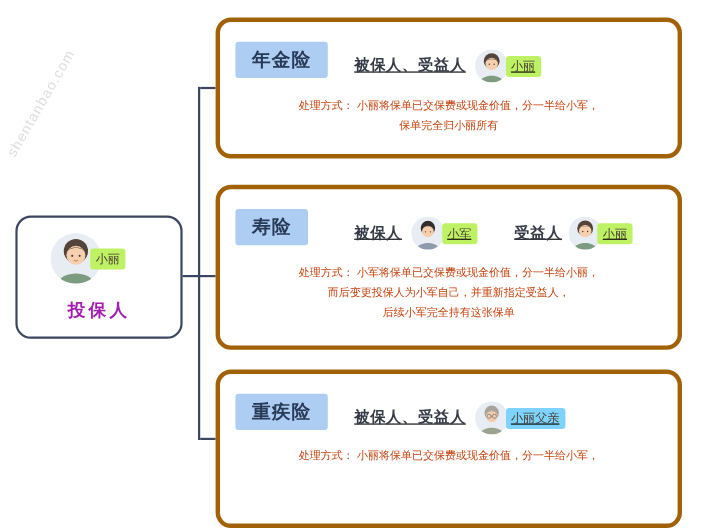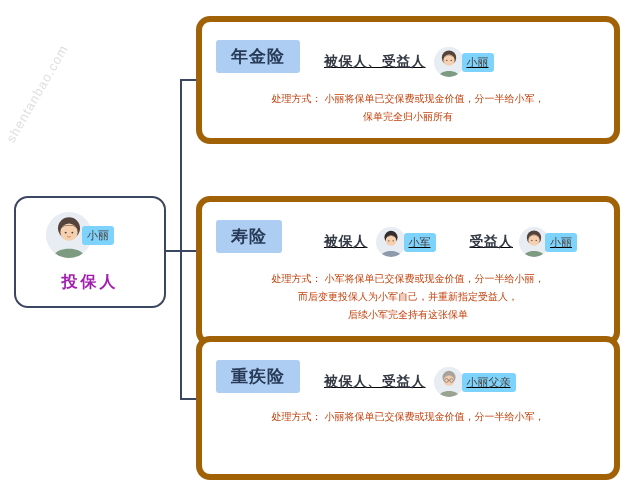--- a/index.html
+++ b/index.html
@@ -12,41 +12,41 @@
   .wm1{left:-18px;top:86px;transform:rotate(-60deg);}
   .wm2{left:268px;top:226px;transform:rotate(-26deg);}
   .wm3{left:302px;top:390px;transform:rotate(-26deg);}
   .wm-shield{position:absolute;opacity:.15;pointer-events:none;}
   .ws1{left:246px;top:82px;}
   .ws2{left:48px;top:234px;}
   .ws3{left:242px;top:236px;}
   .ws4{left:236px;top:406px;}
 
   
-  .card{position:absolute;left:196px;width:424px;background:#fff;border:6px solid #a16207;
+  .card{position:absolute;left:196px;width:424px;background:#fff;border:4px solid #a16207;
         border-radius:14px;box-sizing:border-box;}
   .card1{top:16px;height:128px;}
-  .card2{top:168px;height:150px;margin-top:28px;}
+  .card2{top:168px;height:150px;}
   .card3{top:336px;height:144px;}
 
   .title-badge{position:absolute;left:14px;top:18px;background:#aecdf2;color:#273a57;
                font-weight:bold;font-size:17px;padding:5px 15px;border-radius:3px;letter-spacing:1px;}
 
   .party-row{position:absolute;left:122px;top:24px;display:flex;align-items:center;gap:8px;height:32px;text-decoration:underline;}
   .party-label{font-weight:bold;font-size:14px;color:#353b46;letter-spacing:.5px;white-space:nowrap;}
   .group2{margin-left:26px;display:flex;align-items:center;gap:6px;}
 
   .avatar{display:inline-block;border-radius:50%;overflow:hidden;flex:none;background:#e8edf3;}
   .avatar.sm{width:30px;height:30px;}
   .avatar.lg{width:46px;height:46px;}
   .avatar svg{display:block;width:100%;height:100%;}
 
   .name-badge{font-size:11px;padding:2px 5px;border-radius:3px;color:#4a3a33;margin-left:-10px;
               position:relative;z-index:2;white-space:nowrap;}
-  .pink{background:#7dd3fc;text-align:center;}
+  .pink{background:#bef264;text-align:center;}
   .tan{background:#7dd3fc;}
 
   .handling{position:absolute;left:24px;right:24px;text-align:center;font-size:10px;color:#c2410c;line-height:1.8;}
   .card1 .handling{top:68px;}
   .card2 .handling{top:68px;}
   .card3 .handling{top:66px;}
   .h-label{margin-right:3px;}
 
   
   .policyholder-card{position:absolute;left:14px;top:196px;width:152px;height:112px;background:#fff;

